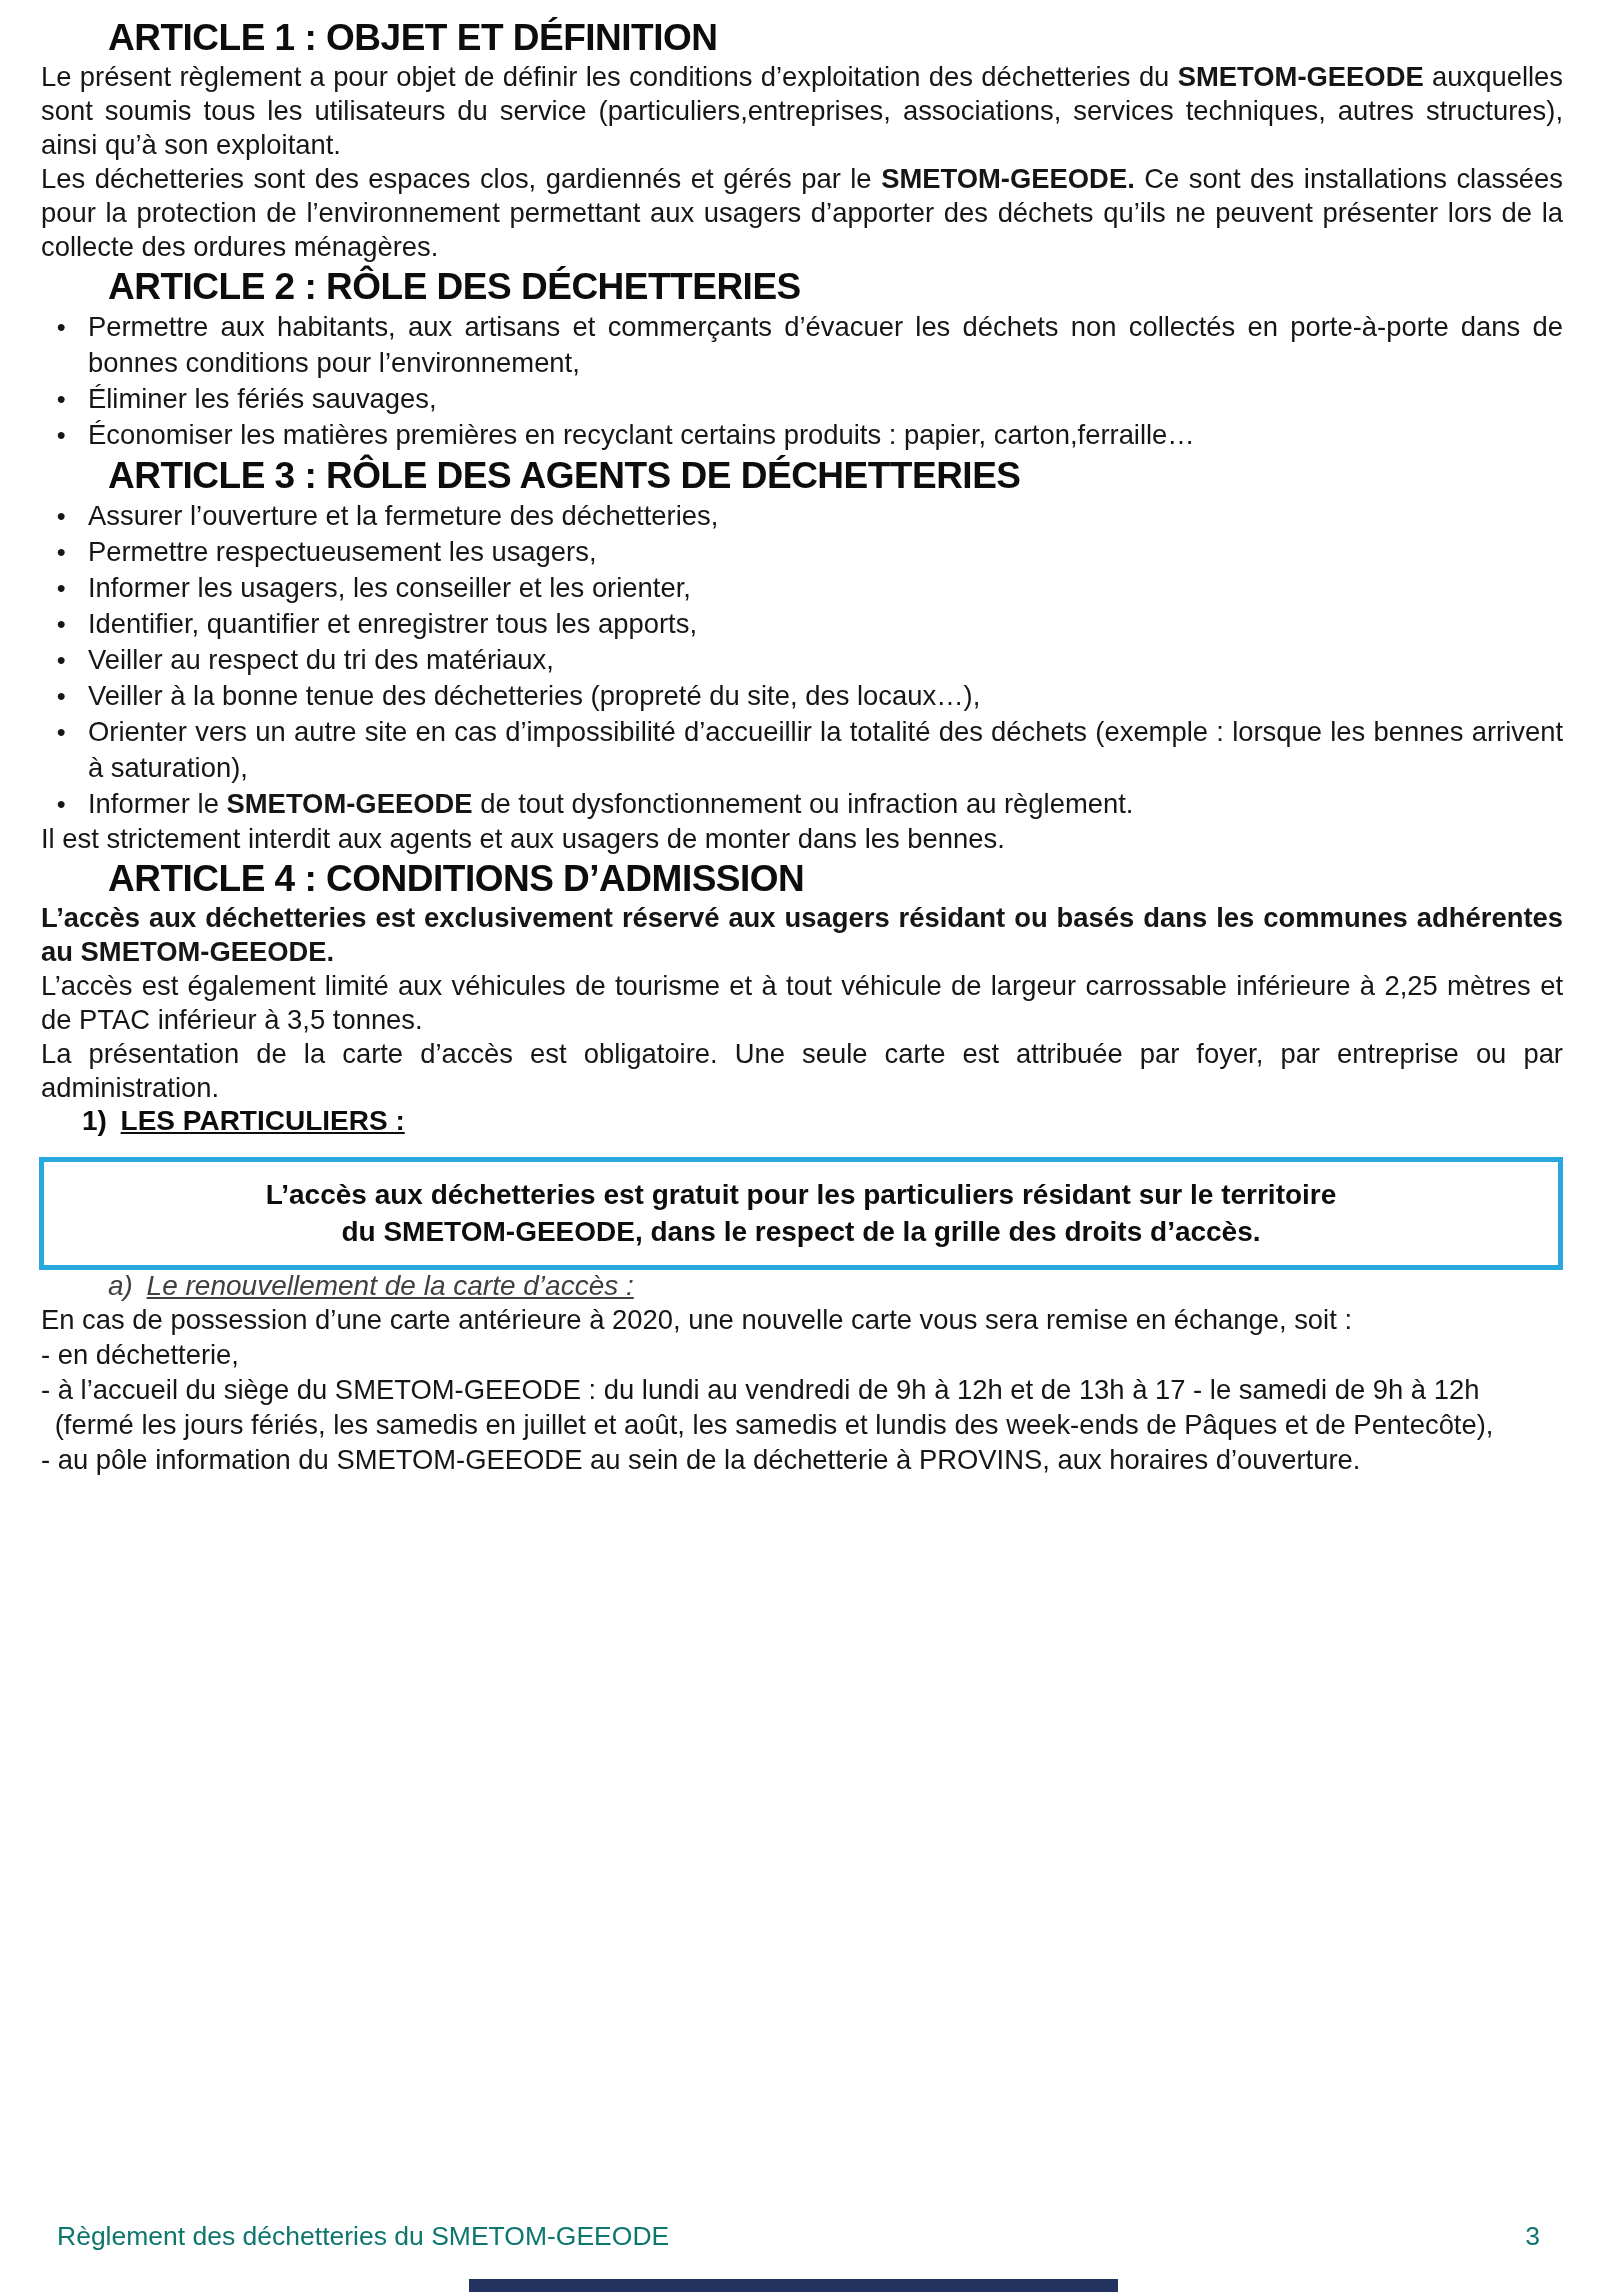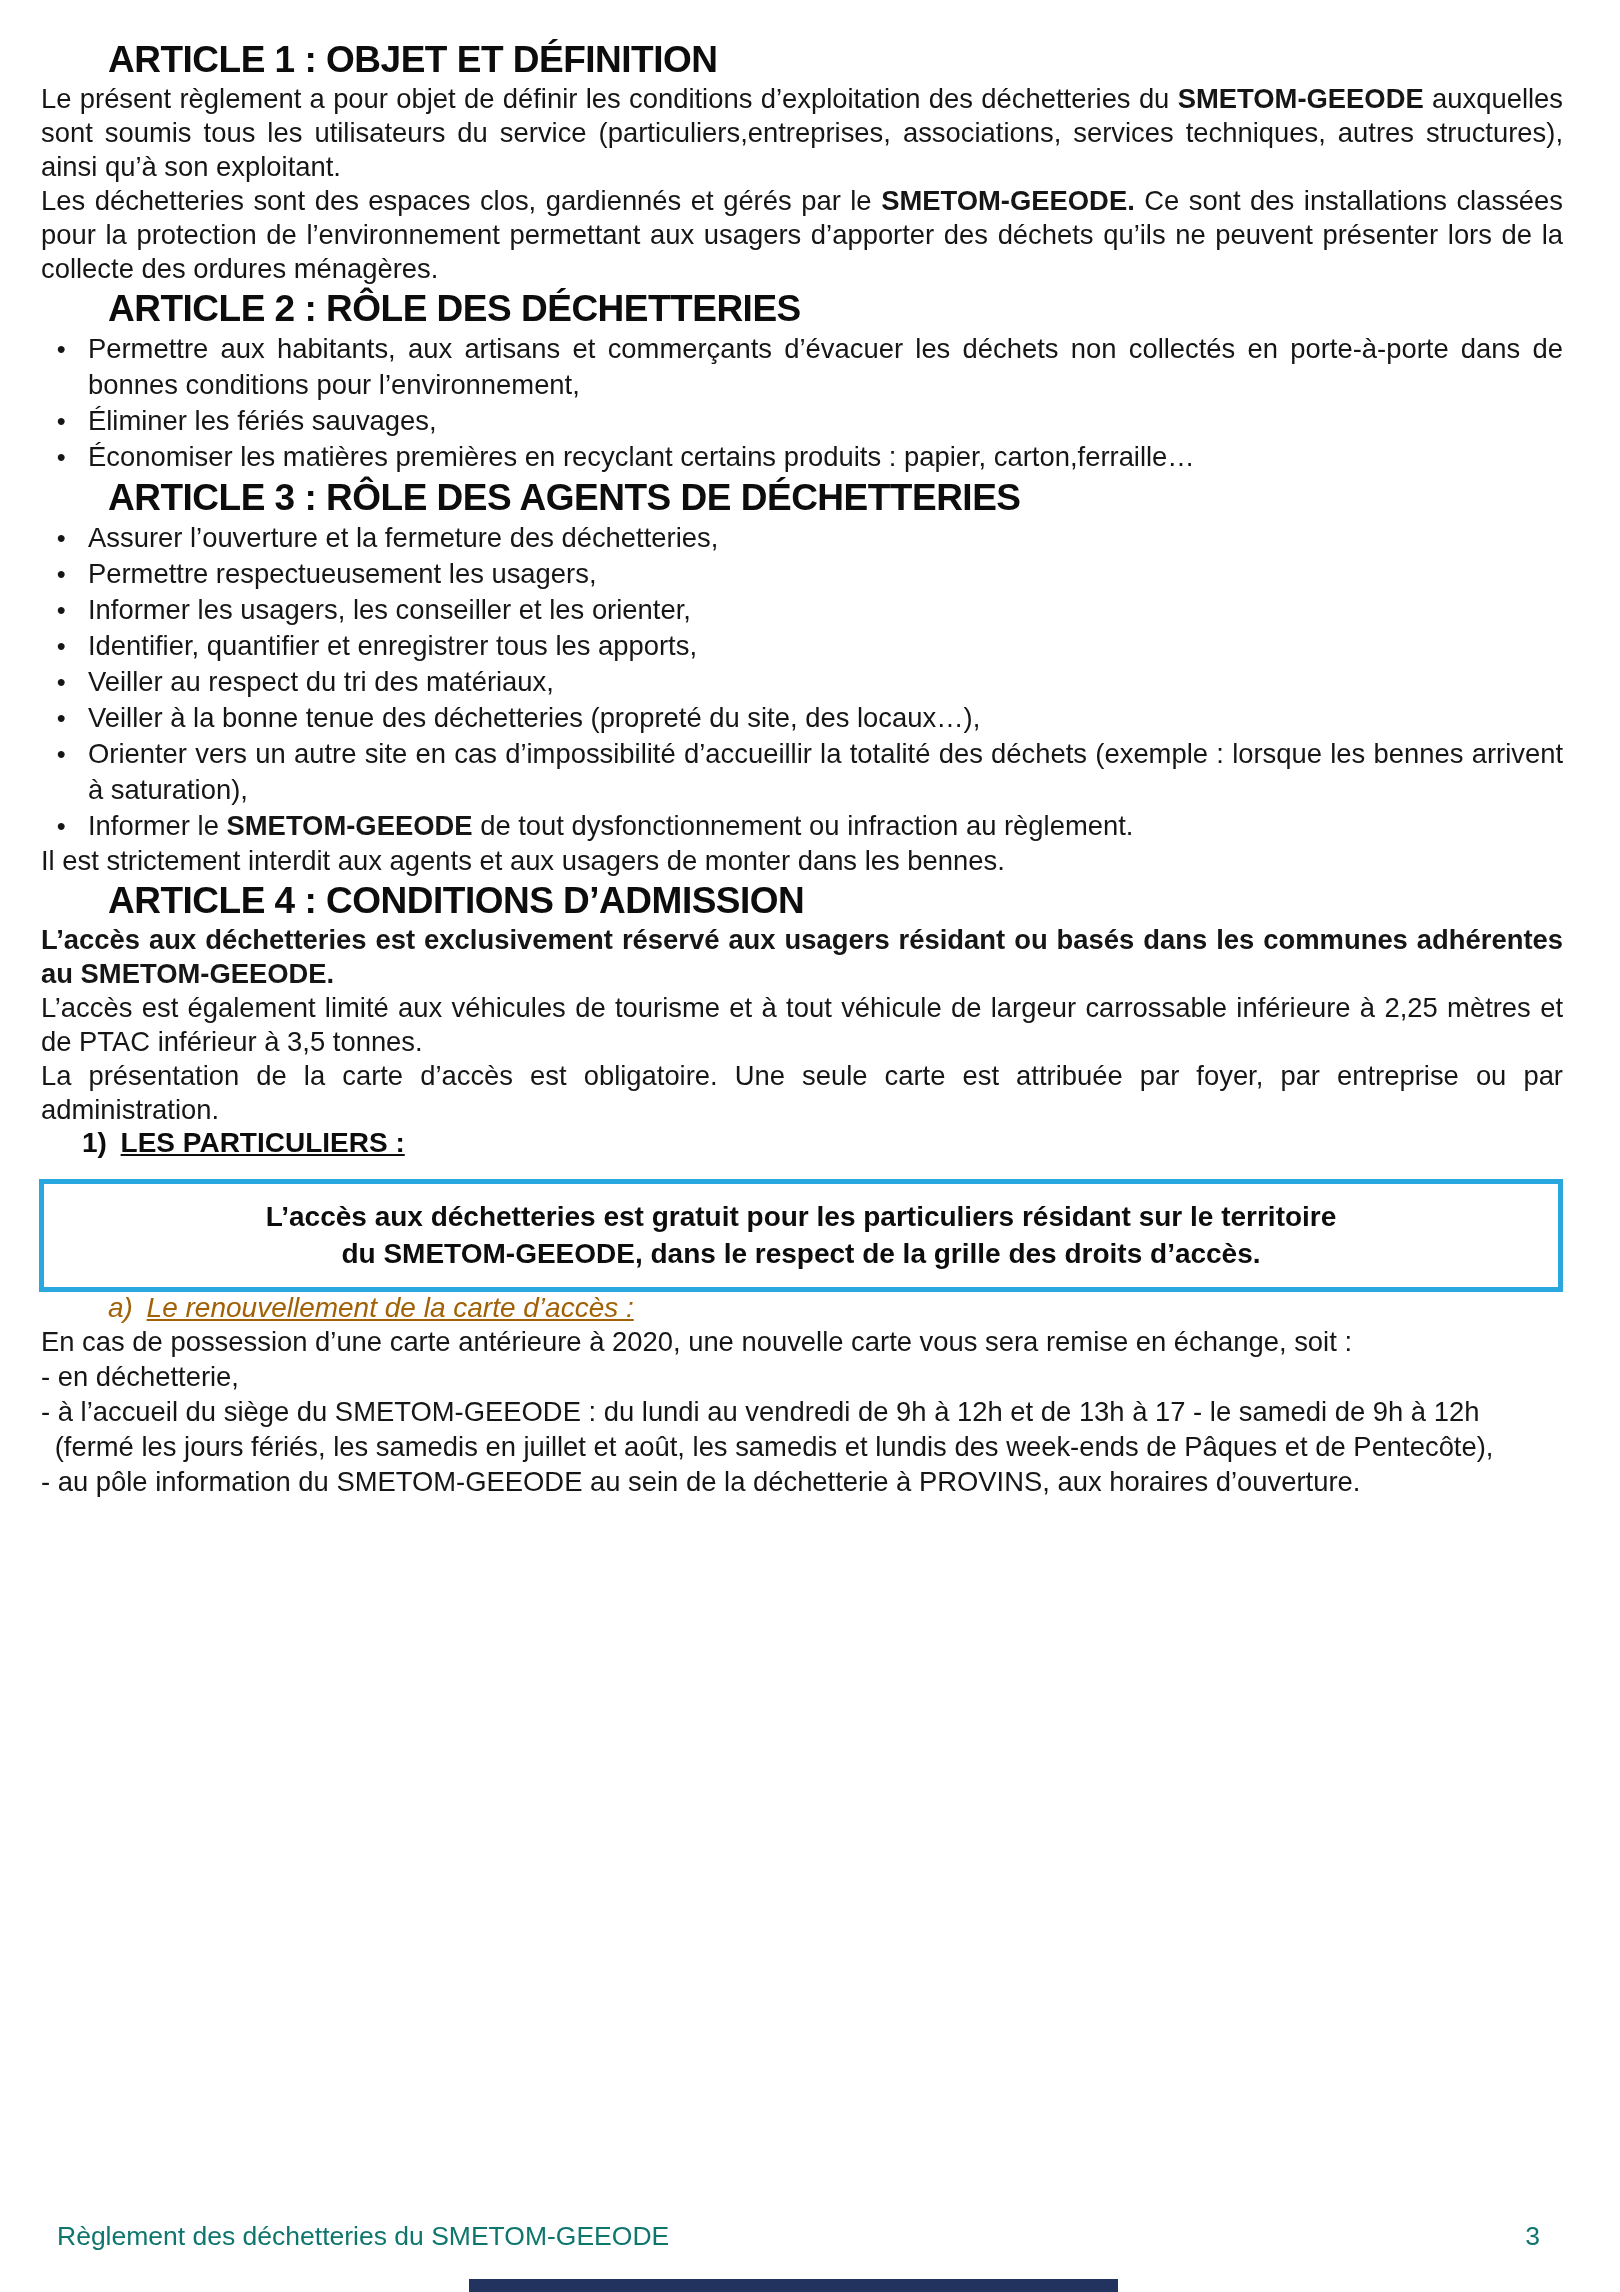--- a/index.html
+++ b/index.html
@@ -11,21 +11,21 @@
     position: relative;
     width: 1620px;
     height: 2293px;
     background: #ffffff;
     font-family: "Liberation Sans", "DejaVu Sans", sans-serif;
     color: #161616;
     overflow: hidden;
     box-sizing: border-box;
   }
   .content {
-    padding: 37px 57px 0 41px;
+    padding: 15px 57px 0 41px;
   }
   h2.article-title {
     font-size: 37px;
     line-height: 45px;
     font-weight: 700;
     letter-spacing: -0.5px;
     color: #0d0d0d;
     margin: 0 0 0 67px;
   }
   p.body {
@@ -75,21 +75,21 @@
     margin: 0 0 0 41px;
     font-size: 28px;
     font-weight: 700;
     color: #0d0d0d;
   }
   .subhead-1 .label { text-decoration: underline; }
   .subhead-a {
     margin: 0 0 0 67px;
     font-size: 28px;
     font-style: italic;
-    color: #a16207;
+    color: #404040;
   }
   .subhead-a .label { text-decoration: underline; }
   .num { margin-right: 13.7px; }
 
   .highlight-box {
     margin-left: -2px;
     margin-right: 0;
     border: 5.9px solid #29a8e0;
     padding: 13.7px 23.5px 15.7px 23.5px;
     text-align: center;

